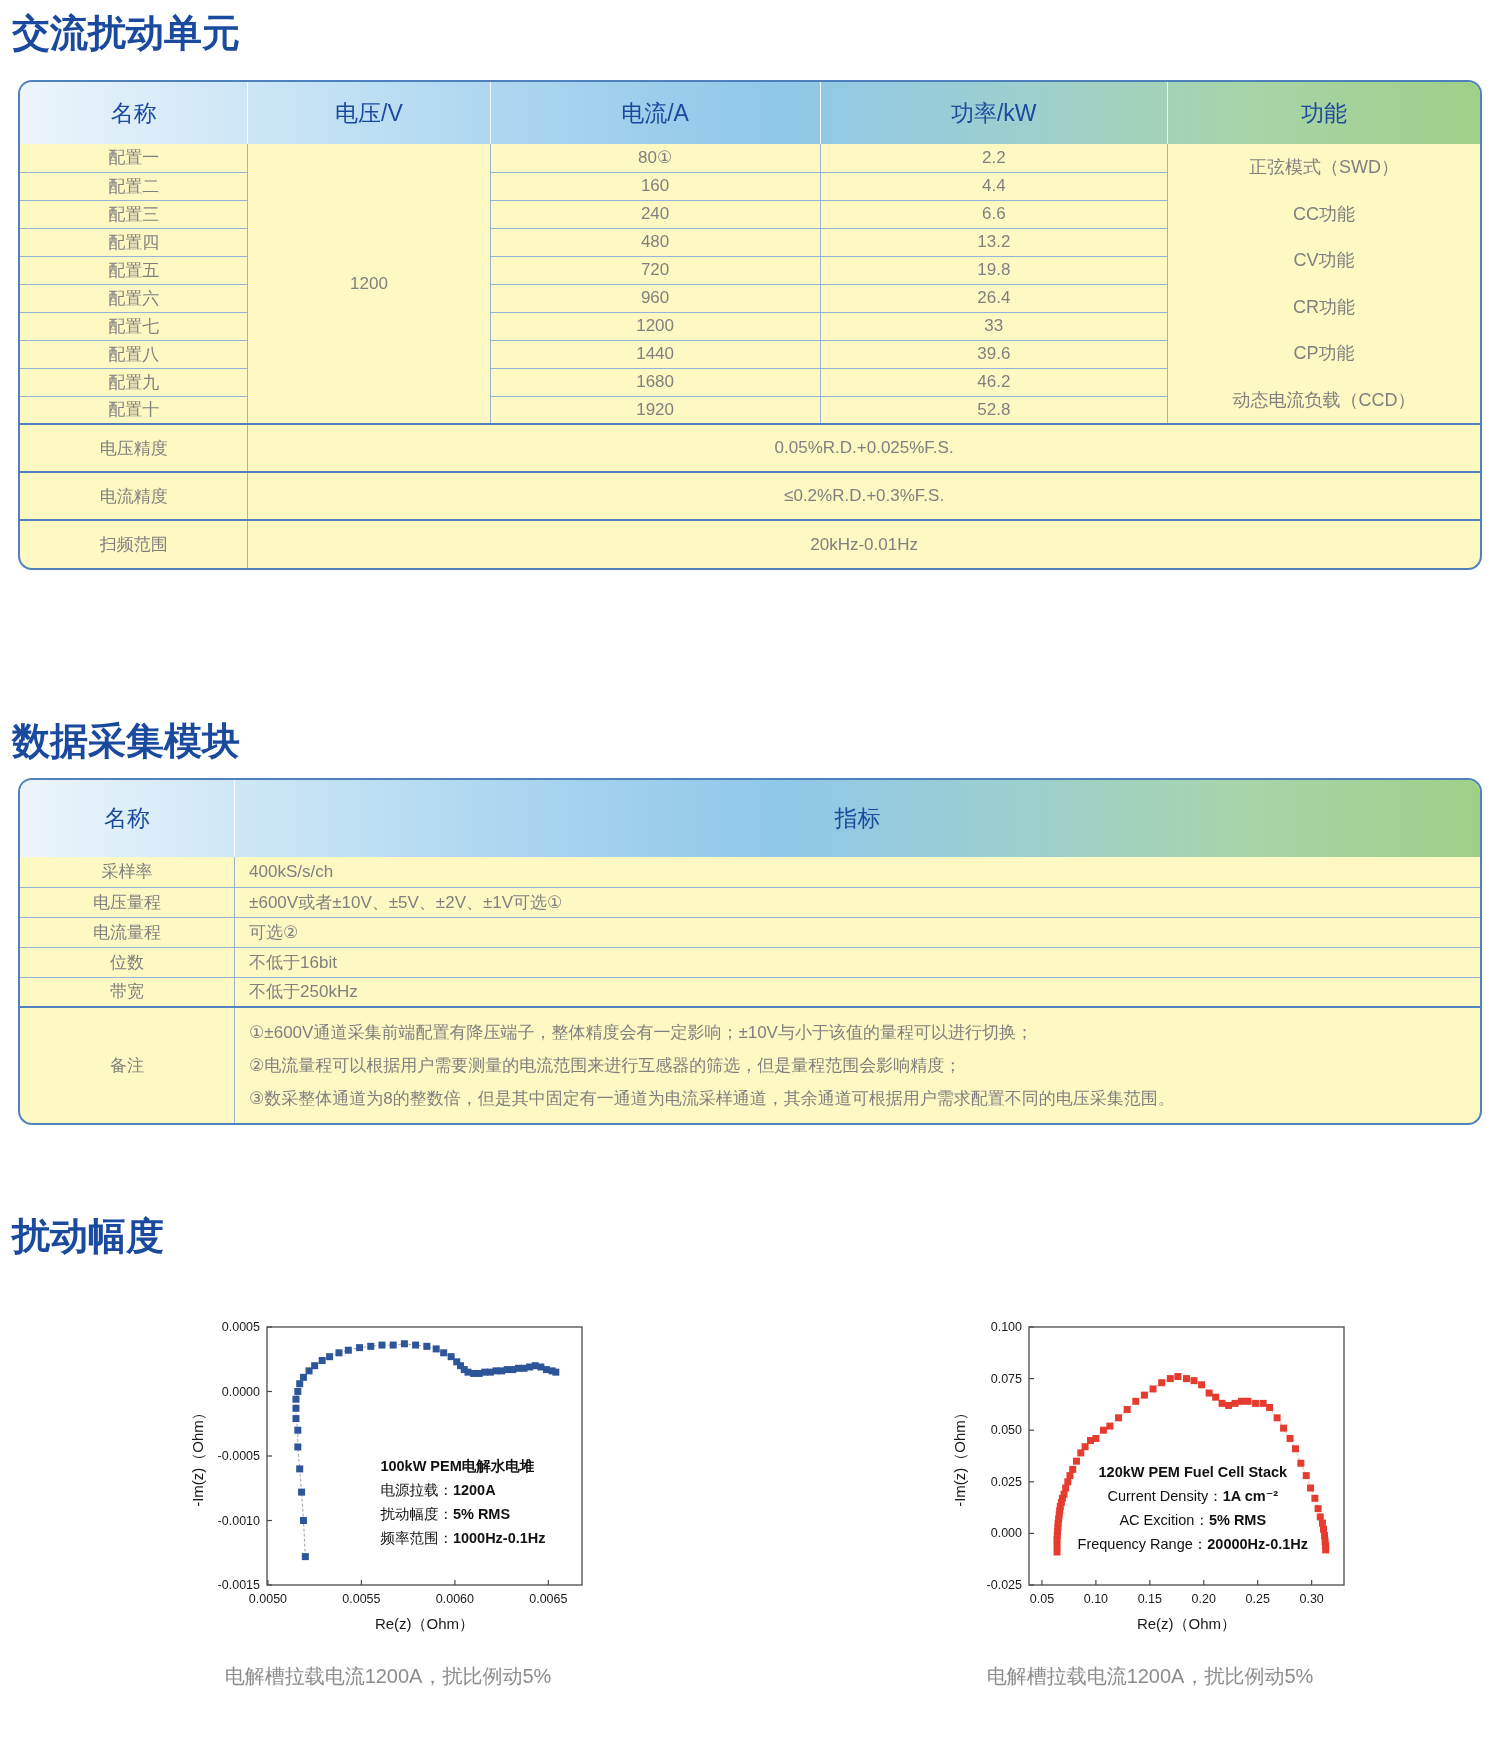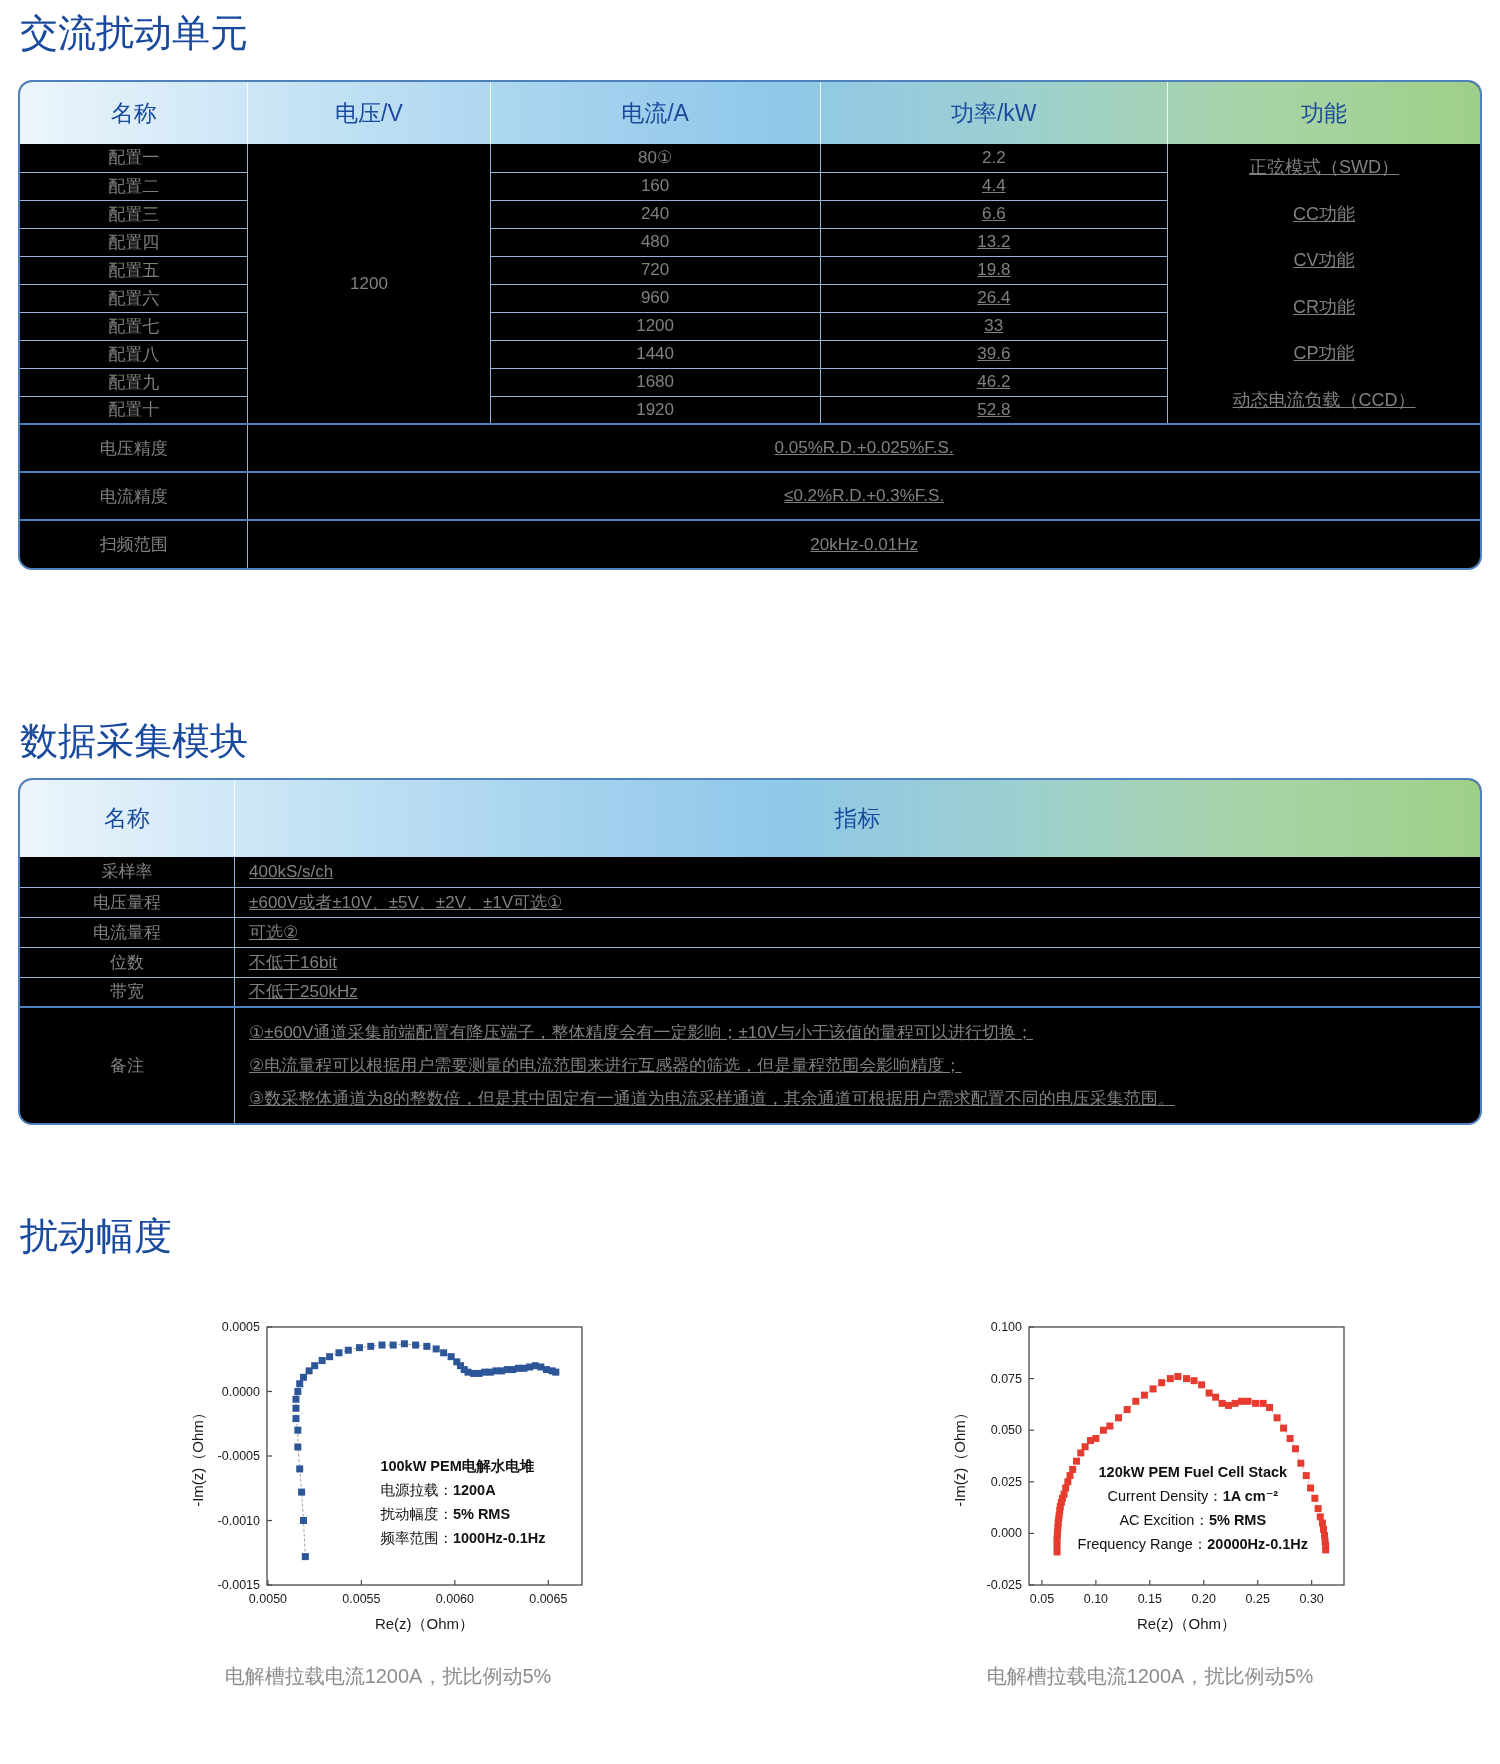--- a/index.html
+++ b/index.html
@@ -6,34 +6,34 @@
   body {
     width: 1500px;
     min-height: 1764px;
     background: #ffffff;
     font-family: "Liberation Sans", "DejaVu Sans", sans-serif;
     color: #808080;
   }
   h1.sec-title {
     color: #1a4a9e;
     font-size: 38px;
-    font-weight: 400;
+    font-weight: 700;
     line-height: 46px;
-    margin-left: 20px;
+    margin-left: 12px;
   }
   #title1 { margin-top: 10px; margin-bottom: 24px; }
   #title2 { margin-top: 148px; margin-bottom: 14px; }
   #title3 { margin-top: 88px; margin-bottom: 0; }
 
   .tbl-wrap {
     margin: 0 18px;
     border: 2px solid #4f81bd;
     border-radius: 14px;
     overflow: hidden;
-    background: #000000;
+    background: #fef9c3;
   }
   table { width: 100%; border-collapse: collapse; table-layout: fixed; }
   thead tr {
     background: linear-gradient(90deg,#ecf5fb 0%,#c8e4f5 18%,#a4d2ee 38%,#8fc8e9 52%,#9ccfd0 68%,#a8d4a8 84%,#a0cf88 100%);
   }
   th {
     color: #1a4a9e;
     font-size: 23px;
     font-weight: 500;
     border-left: 1px solid rgba(255,255,255,0.85);
@@ -43,21 +43,21 @@
   #t2 th { height: 77px; }
   td {
     border: 1px solid #95b3d7;
     color: #808080;
     font-size: 17px;
     text-align: center;
     vertical-align: middle;
   }
   tbody tr:first-child td { border-top: none; }
   td:first-child { border-left: none; }
-  tr td:last-child { border-right: none; text-decoration: underline; }
+  tr td:last-child { border-right: none; }
   tbody tr:last-child td { border-bottom: none; }
 
   #t1 .cfg-row td { height: 28px; font-size: 17px; text-align: center; }
   #t1 .sep td { border-top: 2px solid #4f81bd; height: 48px; }
   #t1 .c-func-inner {
     display: flex; flex-direction: column; justify-content: space-around;
     height: 100%; min-height: 276px; font-size: 18px;
   }
   #t2 .spec-row td { height: 30px; }
   #t2 td.v-cell { text-align: left; padding-left: 14px; }

